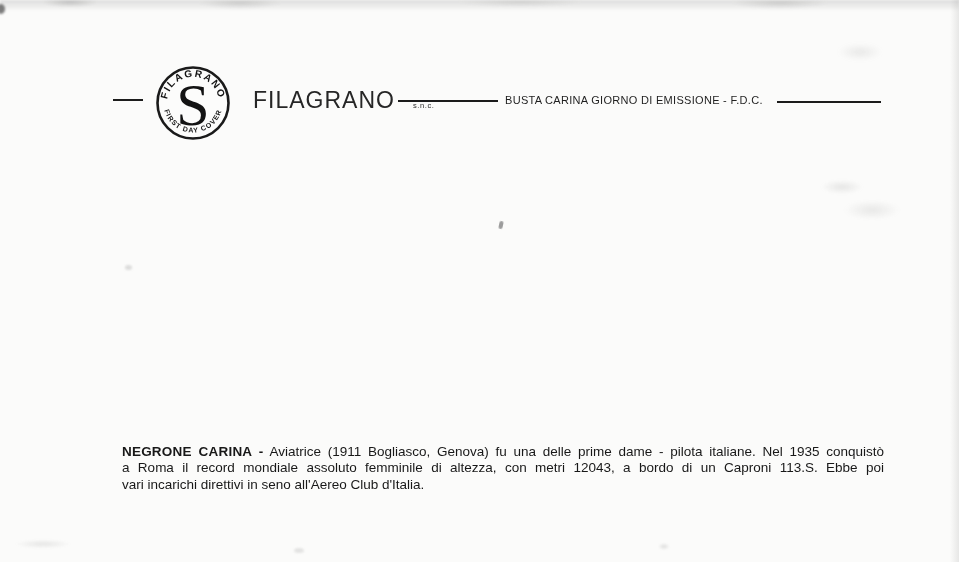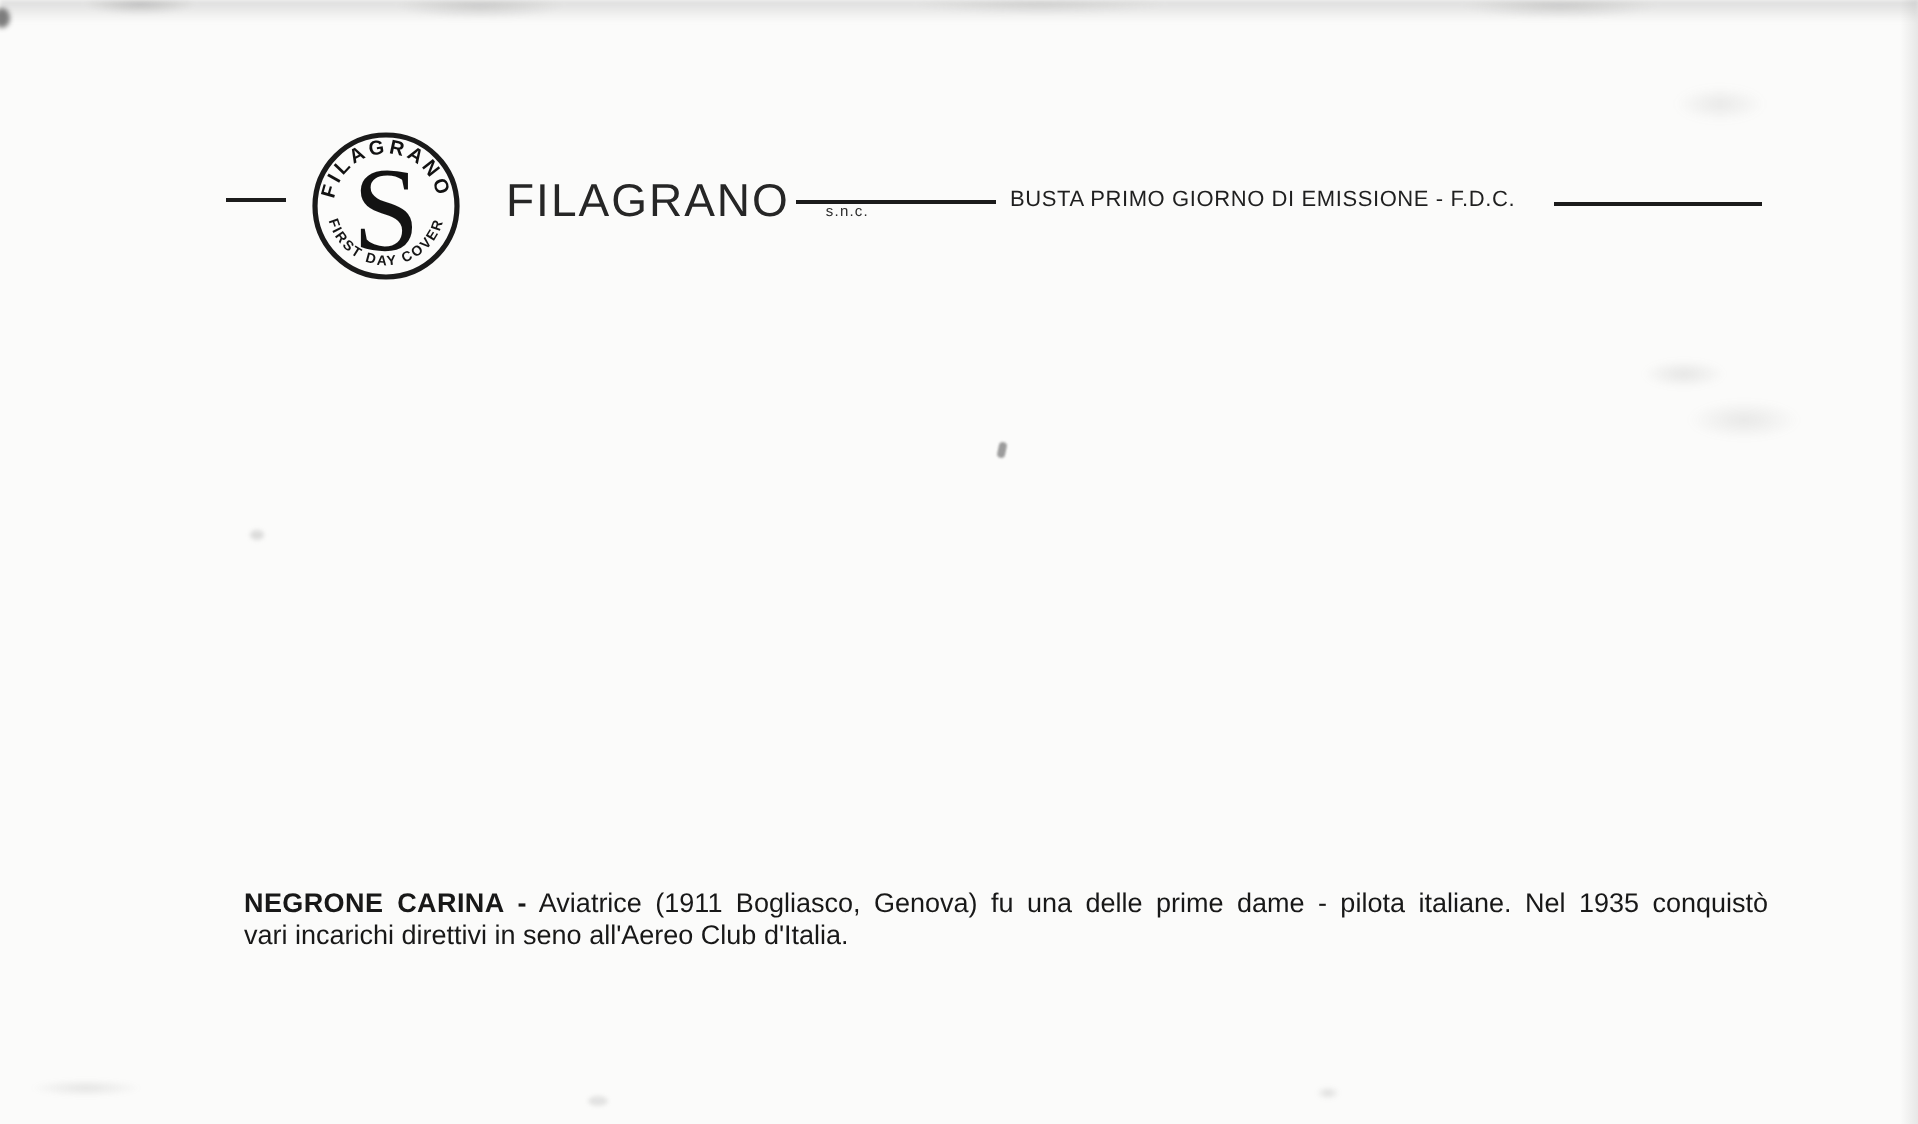--- a/index.html
+++ b/index.html
@@ -134,21 +134,22 @@
     </text>
     <text class="arc-bottom">
       <textPath href="#arcBottom" startOffset="50%">FIRST DAY COVER</textPath>
     </text>
     <text class="center-s" x="39" y="61">S</text>
   </svg>
 
   <div class="wordmark"><span>FILAGRANO</span><span class="suffix">s.n.c.</span></div>
 
   <div class="rule rule-a"></div>
-  <div class="fdc-title">BUSTA PRIMO GIORNO DI EMISSIONE - F.D.C.</div>
+  <div class="fdc-title">BUSTA CARINA GIORNO DI EMISSIONE - F.D.C.</div>
   <div class="rule rule-b"></div>
 
   <div class="caption">
     <div class="line"><b>NEGRONE CARINA -</b> <span>Aviatrice (1911 Bogliasco, Genova) fu una delle prime dame - pilota italiane. Nel 1935 conquistò</span></div>
+    <div class="line"><span>a Roma il record mondiale assoluto femminile di altezza, con metri 12043, a bordo di un Caproni 113.S. Ebbe poi</span></div>
     <div class="line last"><span>vari incarichi direttivi in seno all'Aereo Club d'Italia.</span></div>
   </div>
 
 </div>
 
 </body></html>

